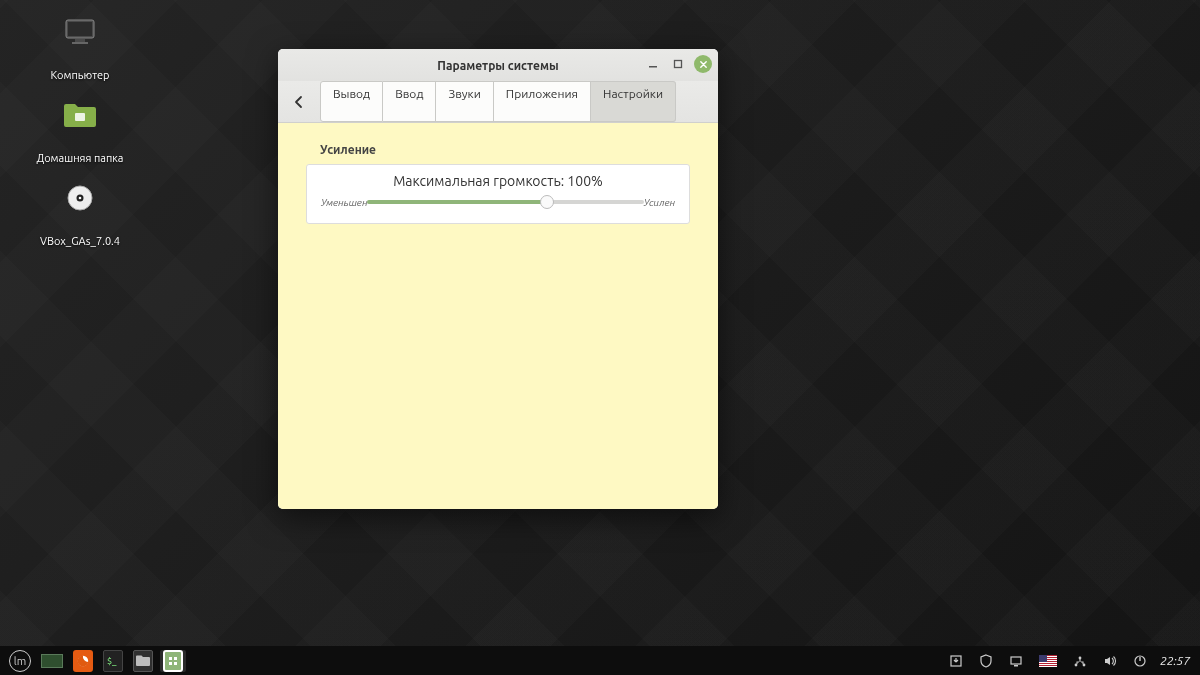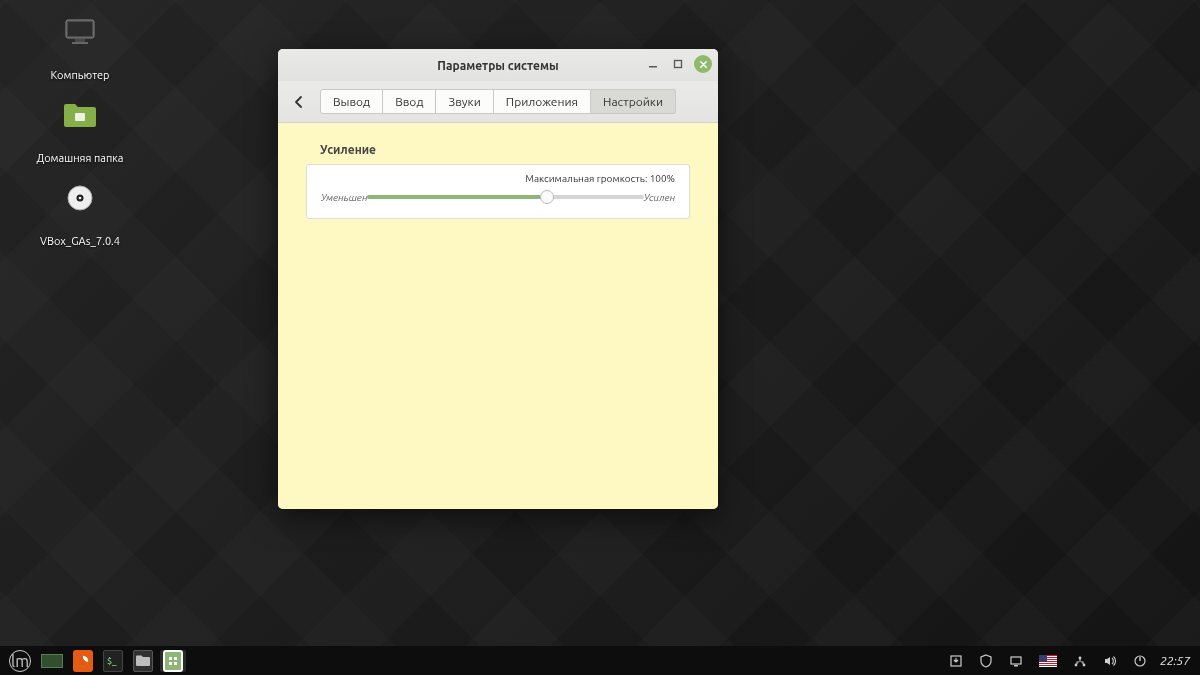--- a/index.html
+++ b/index.html
@@ -27,50 +27,50 @@
   background:#f5f5f5; border-radius:5px; box-shadow:0 8px 30px rgba(0,0,0,.55);
   display:flex; flex-direction:column; overflow:hidden; color:#333;
 }
 .titlebar { height:32px; background:linear-gradient(#e9e9e7,#e2e2e0); display:flex; align-items:center; justify-content:center; position:relative; font-size:12px; font-weight:600; color:#333;}
 .tb-controls { position:absolute; right:6px; top:6px; display:flex; gap:7px; align-items:center;}
 .tb-btn { width:18px; height:18px; border-radius:50%; display:flex; align-items:center; justify-content:center; font-size:10px;}
 .tb-min, .tb-max { color:#555; }
 .tb-close { background:#8fb96b; color:#fff; font-weight:bold; }
 .tb-close svg { width:9px; height:9px; }
 
-.toolbar { height:42px; background:linear-gradient(#eaeae8,#e4e4e2); border-bottom:1px solid #d0d0cd; display:flex; align-items:center; justify-content:center; position:relative;}
+.toolbar { height:42px; background:linear-gradient(#eaeae8,#e4e4e2); border-bottom:1px solid #d0d0cd; display:flex; justify-content:center; position:relative;}
 .back-btn { position:absolute; left:10px; top:10px; width:22px; height:22px; display:flex; align-items:center; justify-content:center; cursor:pointer; color:#333; }
 .tabset { display:flex; }
 .tab { padding:5px 12px; font-size:12px; background:#fcfcfb; border:1px solid #c9c9c6; cursor:pointer; color:#333;}
 .tab + .tab { border-left:none; }
 .tab:first-child { border-radius:3px 0 0 3px; }
 .tab:last-child  { border-radius:0 3px 3px 0; }
 .tab.active { background:#d9d9d5; }
 
 .content { flex:1; background:#fef9c3; padding:14px 20px; overflow:auto;}
 .group-label { font-size:12px; font-weight:600; color:#444; margin:6px 0 8px 22px;}
 .card { background:#fff; border:1px solid #ddd; border-radius:3px; padding:8px 14px 14px; margin:0 8px;}
-.max-label { text-align:right; font-size:10px; color:#333; margin-bottom:6px;}
+.max-label { text-align:center; font-size:14px; color:#333; margin-bottom:6px;}
 .slider-row { display:flex; align-items:center; }
 .small { font-size:10px; color:#666; font-style:italic;}
 .slider { flex:1; height:14px; position:relative;}
 .track-bg { position:absolute; left:0; right:0; top:5px; height:4px; background:#d5d5d3; border-radius:2px;}
 .track-fill { position:absolute; left:0; top:5px; height:4px; background:#8fb579; border-radius:2px; width:65%;}
 .thumb { position:absolute; top:0; left:65%; transform:translateX(-50%); width:14px; height:14px; background:#fafafa; border:1px solid #bbb; border-radius:50%;}
 
 
 .taskbar { position:absolute; left:0; right:0; bottom:0; height:29px; background:#0d0d0d; display:flex; align-items:center; padding:0 6px; gap:4px; color:#ccc;}
 .tb-item { height:22px; display:flex; align-items:center; justify-content:center; padding:0 3px; cursor:pointer;}
 .tb-item.app { width:26px; border-radius:2px;}
 .tb-item.app.active { background:rgba(255,255,255,.12);}
 .app-firefox { background:#e55b12; color:#fff; border-radius:3px; width:22px; height:22px; display:flex;align-items:center;justify-content:center;}
 .app-term { background:#222; color:#8f8; border:1px solid #444; width:22px;height:22px;font-size:9px;display:flex;align-items:center;justify-content:flex-start;padding-left:3px;border-radius:2px;}
 .app-files { width:22px;height:22px;background:#303030;border:1px solid #555;border-radius:2px;display:flex;align-items:center;justify-content:center;}
 .app-settings { width:22px;height:22px;background:#8fb579;border-radius:3px;border:2px solid #fff;display:flex;align-items:center;justify-content:center;}
-.logo-lm { width:22px;height:22px;border:1.5px solid #ccc;border-radius:50%;display:flex;align-items:center;justify-content:center;font-size:16px;color:#ccc;}
+.logo-lm { width:22px;height:22px;border:1.5px solid #ccc;border-radius:50%;display:flex;align-items:center;justify-content:center;font-size:11px;color:#ccc;}
 .show-desktop{width:22px;height:14px;background:#2f4f2f;border:1px solid #5a7a5a;}
 .spacer{flex:1;}
 .tray{display:flex;align-items:center;gap:10px;padding-right:4px;font-size:12px;font-style:italic;}
 .tray .flag{width:18px;height:12px;background:linear-gradient(180deg,#b22234 0 8%,#fff 8% 16%,#b22234 16% 24%,#fff 24% 32%,#b22234 32% 40%,#fff 40% 48%,#b22234 48% 56%,#fff 56% 64%,#b22234 64% 72%,#fff 72% 80%,#b22234 80% 88%,#fff 88% 100%);position:relative;}
 .tray .flag::before{content:"";position:absolute;left:0;top:0;width:8px;height:7px;background:#3c3b6e;}
 .tray svg{width:14px;height:14px;}
 .clock{font-size:12px;color:#eee;}
 </style>
 </head>
 <body>

